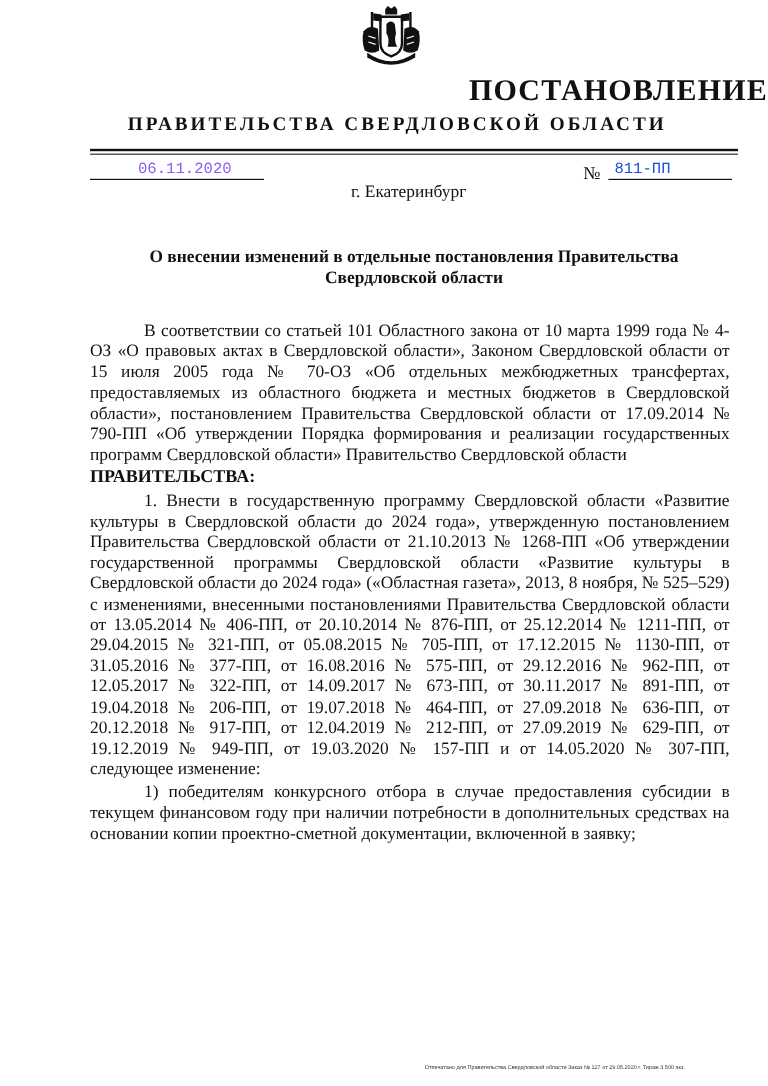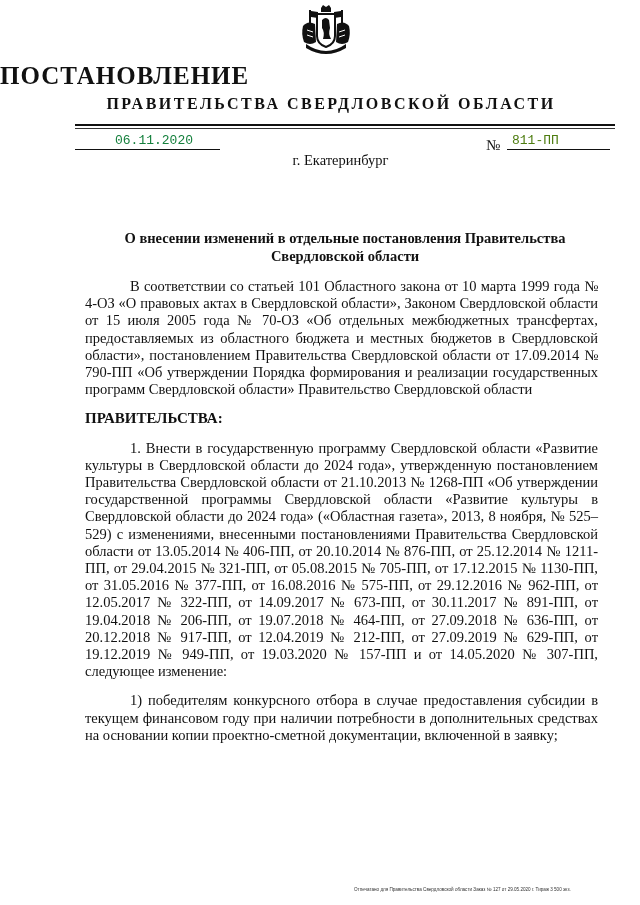--- a/index.html
+++ b/index.html
@@ -1,30 +1,30 @@
 <!DOCTYPE html>
 <html><head>
 <meta charset="utf-8">
 <style>
   html, body { margin:0; padding:0; background:#ffffff; }
   body { width:640px; height:905px; position:relative; overflow:hidden; color:#111; font-family:"Liberation Serif", "DejaVu Serif", serif; }
   .emblem { position:absolute; left:298px; top:4px; width:56px; height:56px; }
-  .title { position:absolute; left:0; width:640px; top:62px; text-align:left; font-weight:bold; font-size:25px; letter-spacing:1px; line-height:28px; }
+  .title { position:absolute; left:0; width:640px; top:62px; text-align:right; font-weight:bold; font-size:25px; letter-spacing:1px; line-height:28px; }
   .subtitle { position:absolute; left:0; width:640px; top:94px; text-align:center; font-weight:bold; font-size:16px; letter-spacing:2.5px; line-height:20px; padding-left:22px; box-sizing:border-box; }
   .rule-thick { position:absolute; left:75px; width:540px; top:124px; height:2px; background:#111; }
   .rule-thin { position:absolute; left:75px; width:540px; top:128px; height:1px; background:#333; }
-  .date { position:absolute; left:115px; top:133px; font-family:"Liberation Mono", "DejaVu Sans Mono", monospace; font-size:13px; color:#15803d; }
+  .date { position:absolute; left:115px; top:133px; font-family:"Liberation Mono", "DejaVu Sans Mono", monospace; font-size:13px; color:#8b5cf6; }
   .date-line { position:absolute; left:75px; width:145px; top:149px; height:1px; background:#111; }
   .num-sign { position:absolute; left:486px; top:137px; font-size:15px; }
-  .num-val { position:absolute; left:512px; top:133px; font-family:"Liberation Mono", "DejaVu Sans Mono", monospace; font-size:13px; color:#4d7c0f; }
+  .num-val { position:absolute; left:512px; top:133px; font-family:"Liberation Mono", "DejaVu Sans Mono", monospace; font-size:13px; color:#1d4ed8; }
   .num-line { position:absolute; left:507px; width:103px; top:149px; height:1px; background:#111; }
   .city { position:absolute; left:0; width:640px; top:152px; text-align:center; font-size:14.5px; padding-left:41px; box-sizing:border-box; }
-  .heading { position:absolute; left:100px; width:490px; top:205px; text-align:center; font-weight:bold; font-size:14.5px; line-height:18px;margin-top:24px; }
+  .heading { position:absolute; left:100px; width:490px; top:205px; text-align:center; font-weight:bold; font-size:14.5px; line-height:18px; }
   .body { position:absolute; left:73px; width:537px; top:266px; font-size:14.5px; line-height:17.2px; text-align:justify; }
-  .body p { margin:12px; }
+  .body p { margin:2px; }
   .body p.ind { text-indent:45px; }
   .body p.bold { font-weight:bold; font-size:15px; text-indent:0; }
   .footer { position:absolute; left:354px; top:887px; font-family:"Liberation Sans", "DejaVu Sans", sans-serif; font-size:4.6px; color:#333; white-space:nowrap; }
 </style>
 </head>
 <body>
 
 <svg class="emblem" viewBox="0 0 56 56">
 
   <path d="M23 4 L25 1 L28 3 L31 1 L33 4 L33 8 L23 8 Z" fill="#111"></path>

